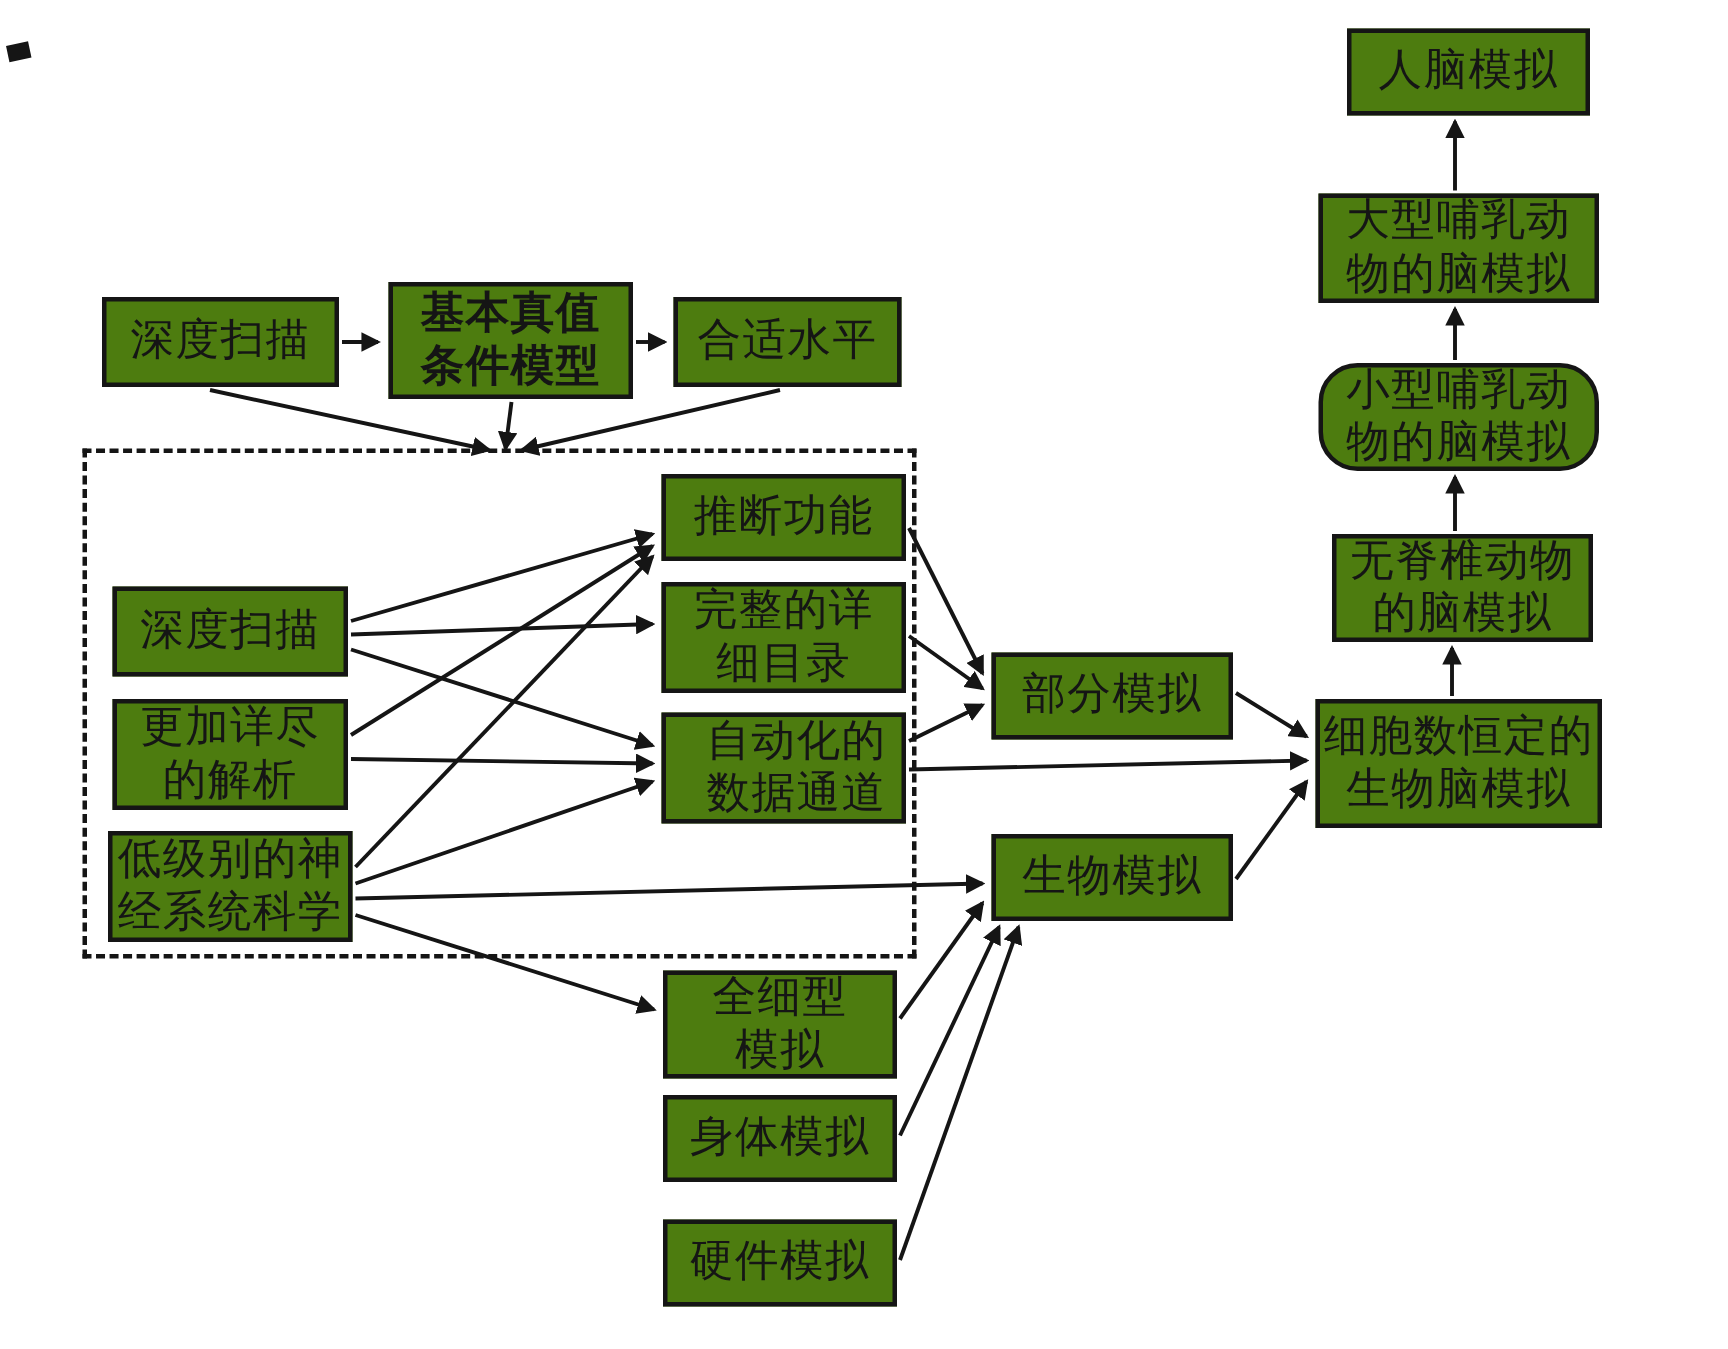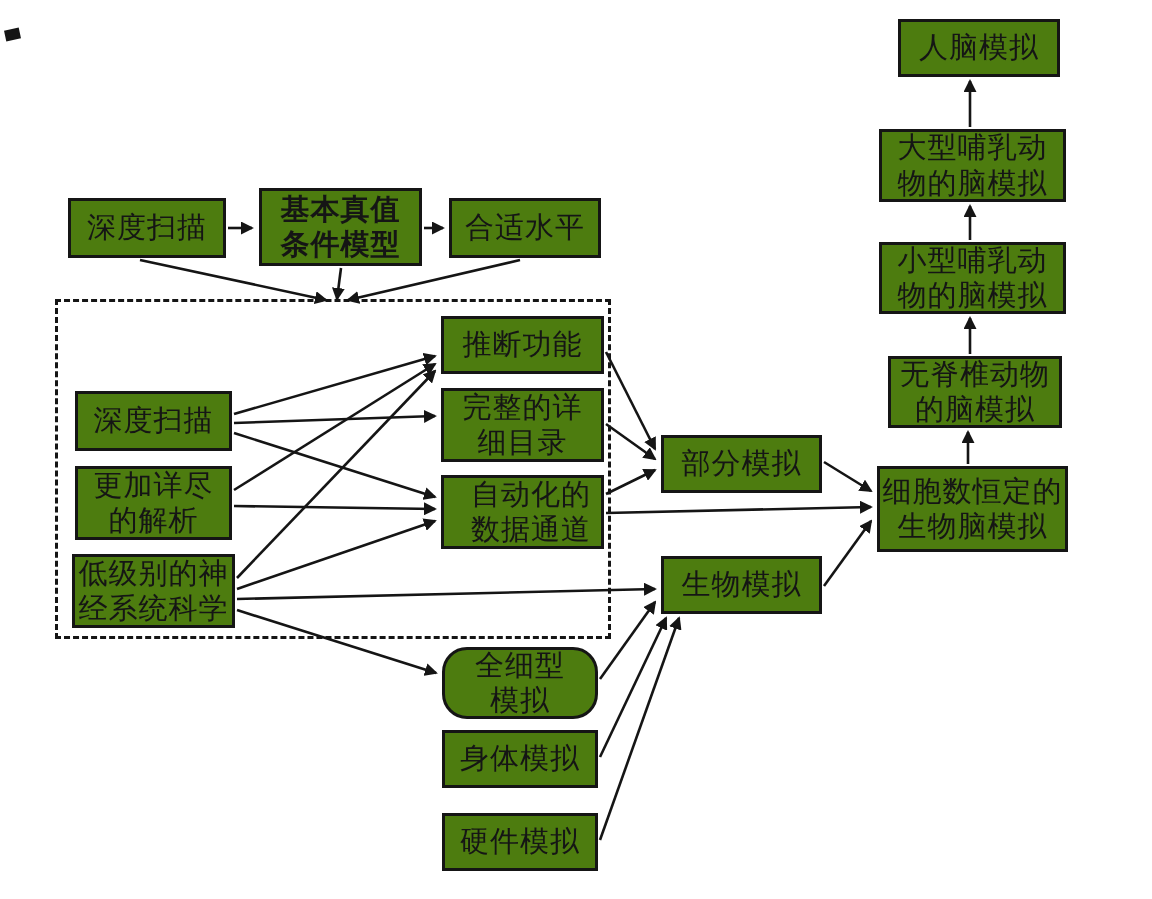--- a/index.html
+++ b/index.html
@@ -114,21 +114,21 @@
   </div>
 
   <div class="node" style="left:661px; top:435px; width:161px; height:58px;">
     <span>部分模拟</span>
   </div>
 
   <div class="node" style="left:661px; top:556px; width:161px; height:58px;">
     <span>生物模拟</span>
   </div>
 
-  <div class="node" style="left:442px; top:647px; width:156px; height:72px;border-radius:25px;">
+  <div class="node" style="left:442px; top:647px; width:156px; height:72px;">
     <span>全细型
 模拟</span>
   </div>
 
   <div class="node" style="left:442px; top:730px; width:156px; height:58px;">
     <span>身体模拟</span>
   </div>
 
   <div class="node" style="left:442px; top:813px; width:156px; height:58px;text-align:center;">
     <span>硬件模拟</span>
@@ -137,21 +137,21 @@
   <div class="node" style="left:877px; top:466px; width:191px; height:86px;">
     <span>细胞数恒定的
 生物脑模拟</span>
   </div>
 
   <div class="node" style="left:888px; top:356px; width:174px; height:72px;text-align:center;">
     <span>无脊椎动物
 的脑模拟</span>
   </div>
 
-  <div class="node" style="left:879px; top:242px; width:187px; height:72px;">
+  <div class="node" style="left:879px; top:242px; width:187px; height:72px;border-radius:26px;">
     <span>小型哺乳动
 物的脑模拟</span>
   </div>
 
   <div class="node" style="left:879px; top:129px; width:187px; height:73px;text-align:center;">
     <span>大型哺乳动
 物的脑模拟</span>
   </div>
 
   <div class="node" style="left:898px; top:19px; width:162px; height:58px;">

